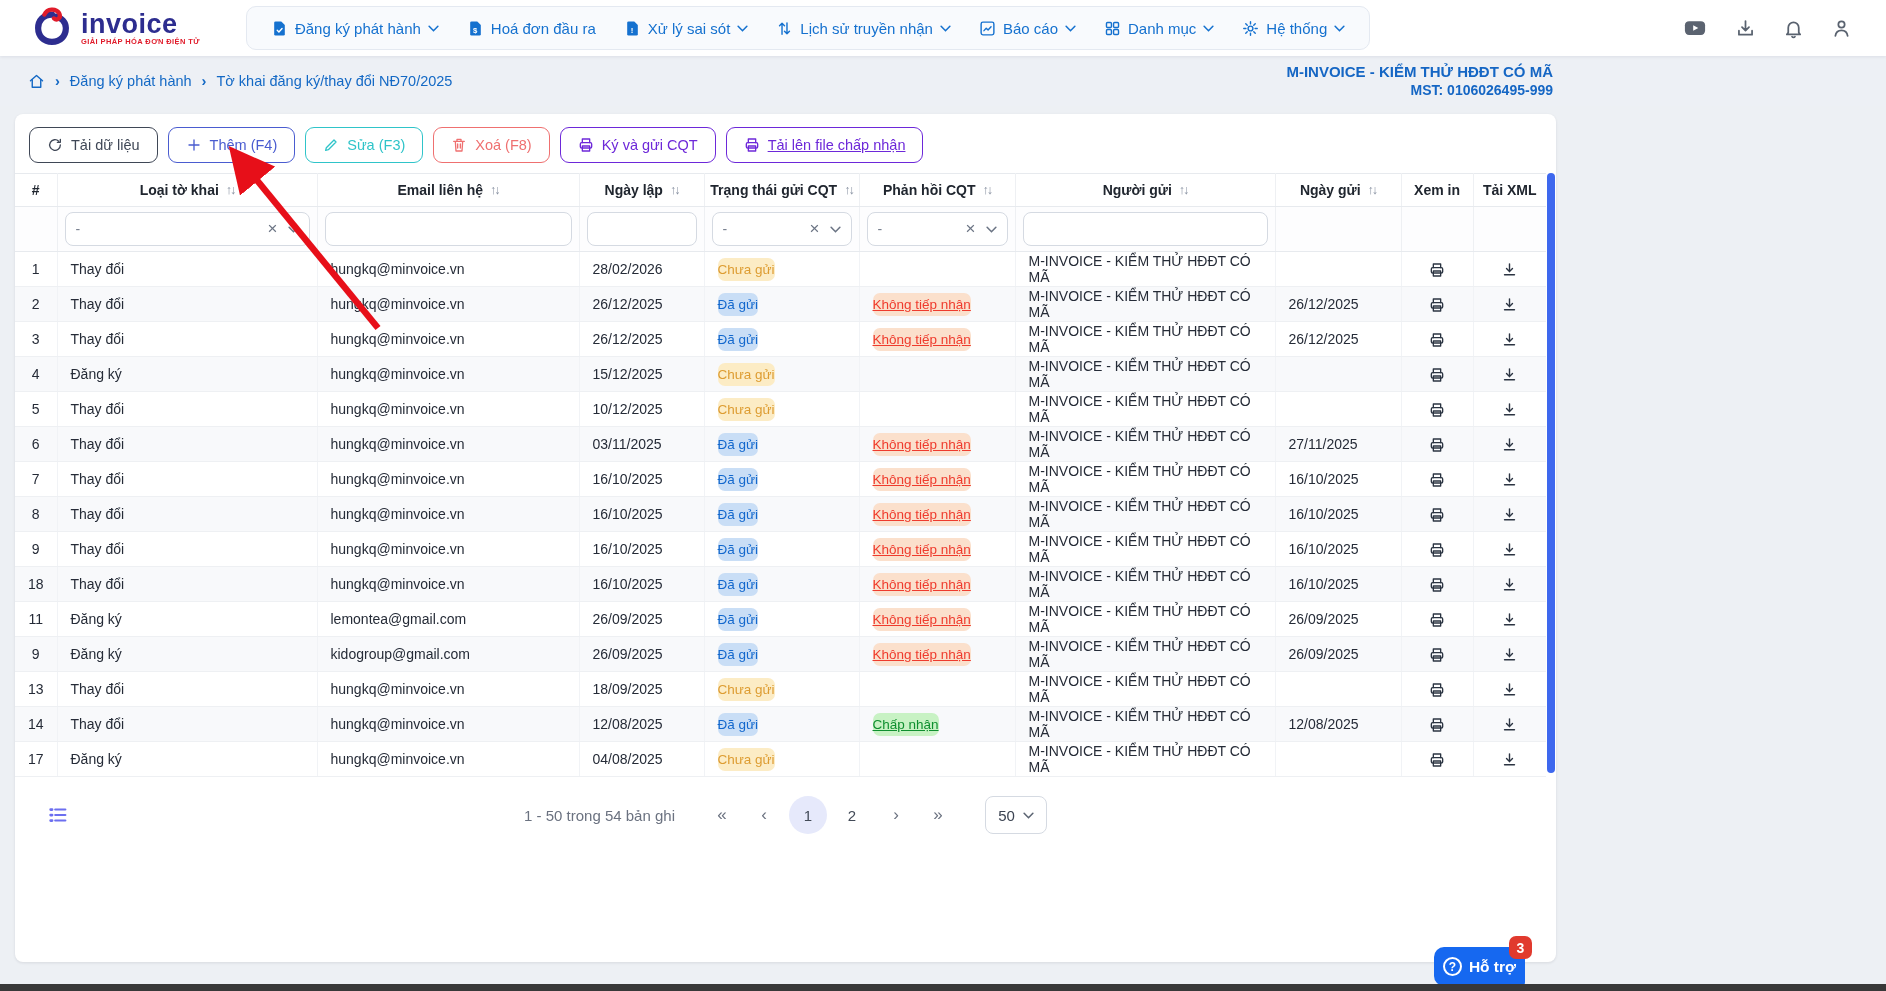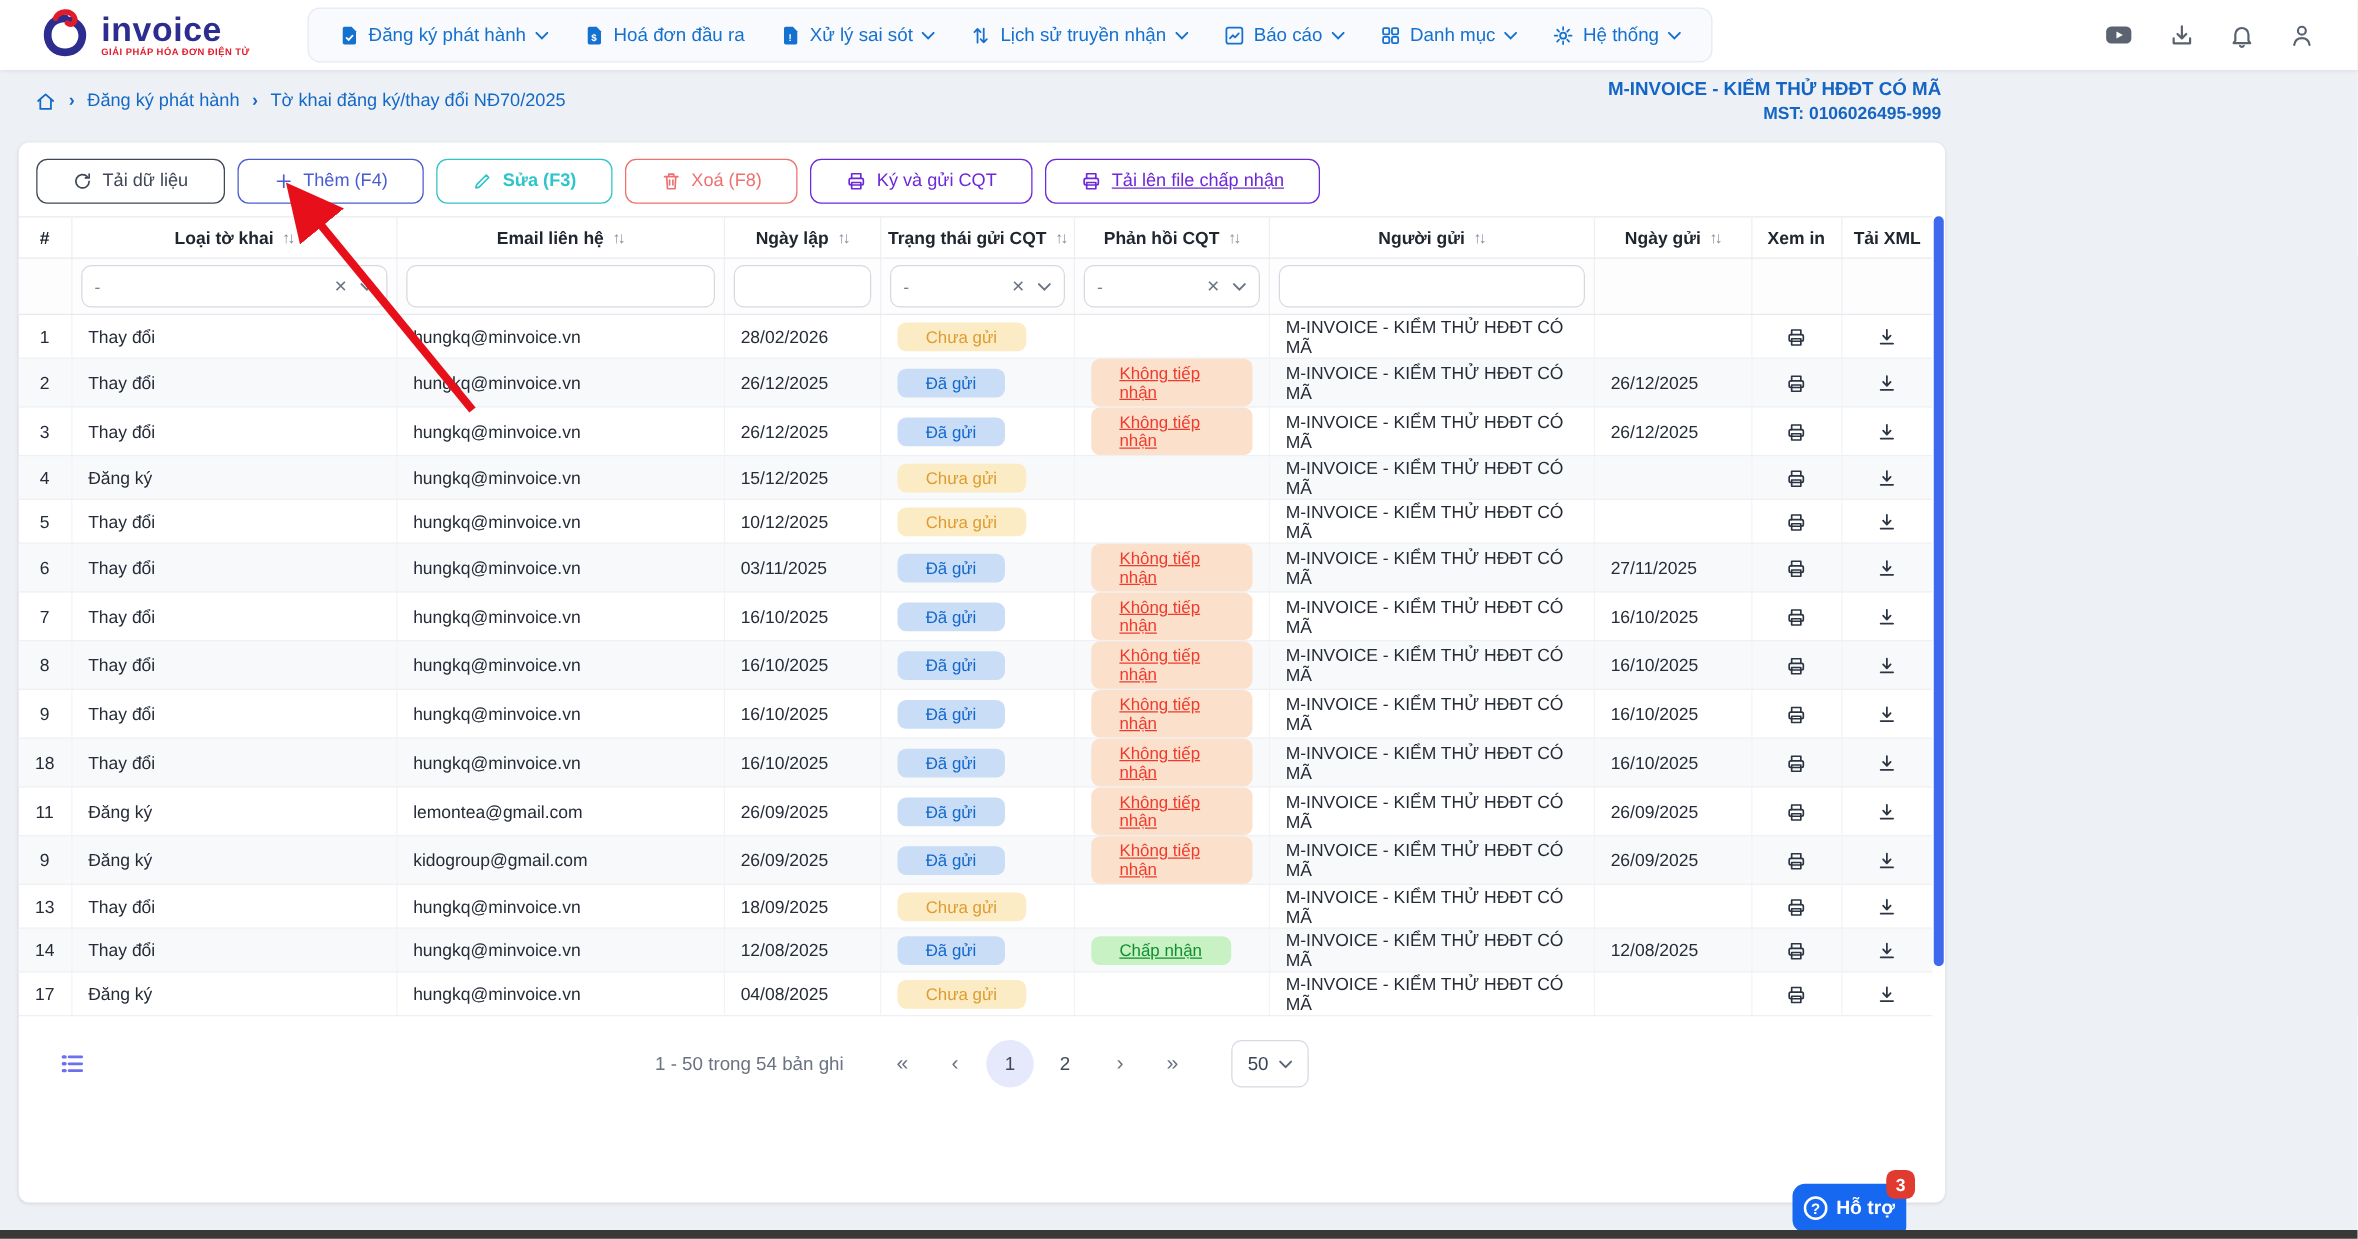--- a/index.html
+++ b/index.html
@@ -31,21 +31,21 @@
   .crumbs .sep { color:#1469c5; font-weight:bold; }
   .crumb-link { cursor:pointer; }
   .company { text-align:right; color:#1566c4; font-weight:bold; line-height:19px; margin-right:305px; }
   .company .c-name { font-size:15px; }
   .company .c-mst  { font-size:14px; }
 
   
   .card { position:absolute; left:15px; top:114px; width:1541px; height:848px; background:#fff;
     border-radius:8px; box-shadow:0 1px 3px rgba(16,24,40,.10); }
   .toolbar { display:flex; gap:10px; padding:13px 14px 10px 14px; }
-  .btn { height:36px; display:inline-flex; align-items:center; gap:8px; padding:0 28px;
+  .btn { height:36px; display:inline-flex; align-items:center; gap:8px; padding:0 17px;
     background:#fff; border:1px solid; border-radius:9px; font-size:14.5px; cursor:pointer;
     font-family:inherit; }
 
   
   .tablewrap { position:relative; width:1541px; }
   table { width:1531px; border-collapse:collapse; table-layout:fixed; font-size:14px; }
   thead th { height:33px; border-top:1px solid #e7eaee; border-bottom:1px solid #e7eaee;
     border-right:1px solid #eef0f3; font-size:14px; font-weight:bold; color:#20262f;
     text-align:center; cursor:pointer; }
   thead th:last-child { border-right:none; }
@@ -61,21 +61,21 @@
   .f-select .fv { font-size:14px; }
   .f-select .fx { margin-left:auto; font-size:17px; color:#6b7484; cursor:pointer; }
   .f-select .chev { margin-left:10px; }
   tbody td { height:35px; padding:0 13px; border-bottom:1px solid #eef0f3;
     border-right:1px solid #f1f3f6; color:#252b37; }
   tbody td:last-child { border-right:none; }
   tbody tr:nth-child(even) { background:#f8f9fb; }
   td.c-num { text-align:center; padding:0 4px; }
   td.c-icon { text-align:center; }
   .rowico { display:inline-flex; cursor:pointer; color:#2b3442; vertical-align:middle; }
-  .badge { display:inline-block; padding:4px 23px; border-radius:7px; font-size:13.5px; line-height:15px; }
+  .badge { display:inline-block; padding:4px 0; border-radius:7px; font-size:13.5px; line-height:15px; }
   .b-pending  { background:#fcecc5; color:#dd9c31; }
   .b-sent     { background:#c9def6; color:#1368cd; }
   .b-rejected { background:#fbe0cc; color:#ef3b2d; text-decoration:underline; cursor:pointer; }
   .b-accepted { background:#c8f2c4; color:#0f8f2f; text-decoration:underline; cursor:pointer; }
   .vscroll { position:absolute; right:1px; top:0px; width:8px; height:600px;
     background:#3e68ee; border-radius:4px; cursor:grab; }
 
   
   .pagebar { position:relative; height:56px; margin-top:10px; display:flex; align-items:center;
     justify-content:center; }
@@ -274,21 +274,21 @@
         <span>Tải dữ liệu</span>
       </button>
       <button class="btn" style="color: rgb(74, 92, 208); border-color: rgb(74, 92, 208);">
         <span style="display: inline-flex; align-items: center;">
           <svg width="16" height="16" viewBox="0 0 24 24" fill="none" stroke="currentColor" stroke-width="2" stroke-linecap="round" stroke-linejoin="round">
             <path d="M12 4.5v15M4.5 12h15"></path>
           </svg>
         </span>
         <span>Thêm (F4)</span>
       </button>
-      <button class="btn" style="color: rgb(47, 196, 201); border-color: rgb(47, 196, 201); font-weight: bold;">
+      <button class="btn" style="color: rgb(47, 196, 201); border-color: rgb(47, 196, 201);">
         <span style="display: inline-flex; align-items: center;">
           <svg width="16" height="16" viewBox="0 0 24 24" fill="none" stroke="currentColor" stroke-width="2" stroke-linecap="round" stroke-linejoin="round">
             <path d="M4 20l1-4L16.5 4.5l3 3L8 19l-4 1z"></path>
           </svg>
         </span>
         <span>Sửa (F3)</span>
       </button>
       <button class="btn" style="color: rgb(239, 112, 112); border-color: rgb(239, 112, 112);">
         <span style="display: inline-flex; align-items: center;">
           <svg width="16" height="16" viewBox="0 0 24 24" fill="none" stroke="currentColor" stroke-width="2" stroke-linecap="round" stroke-linejoin="round">

